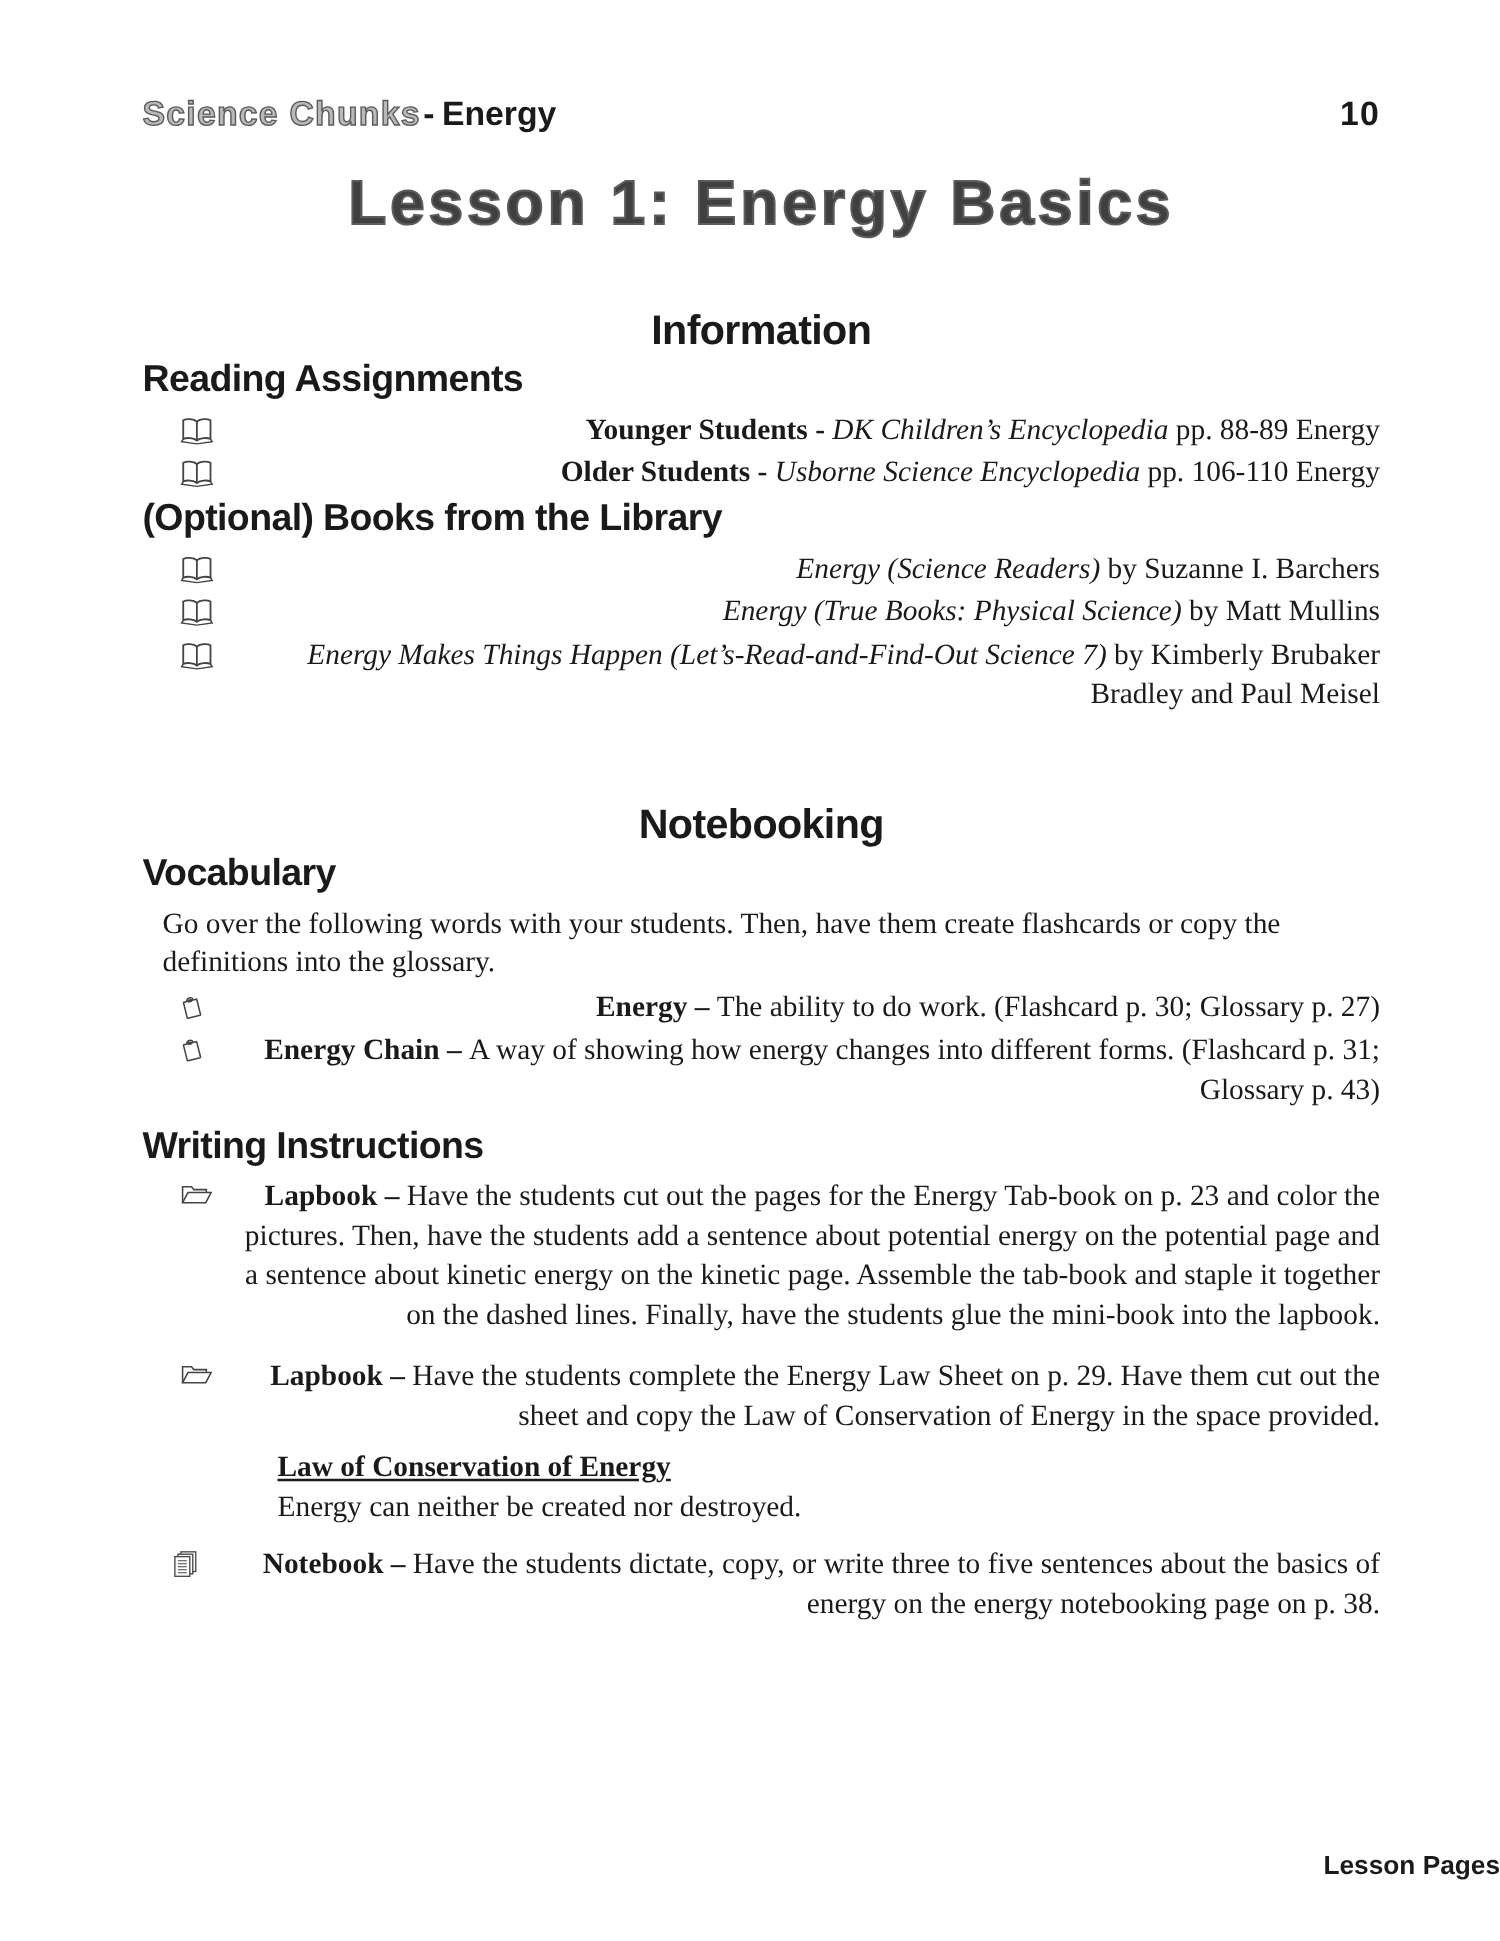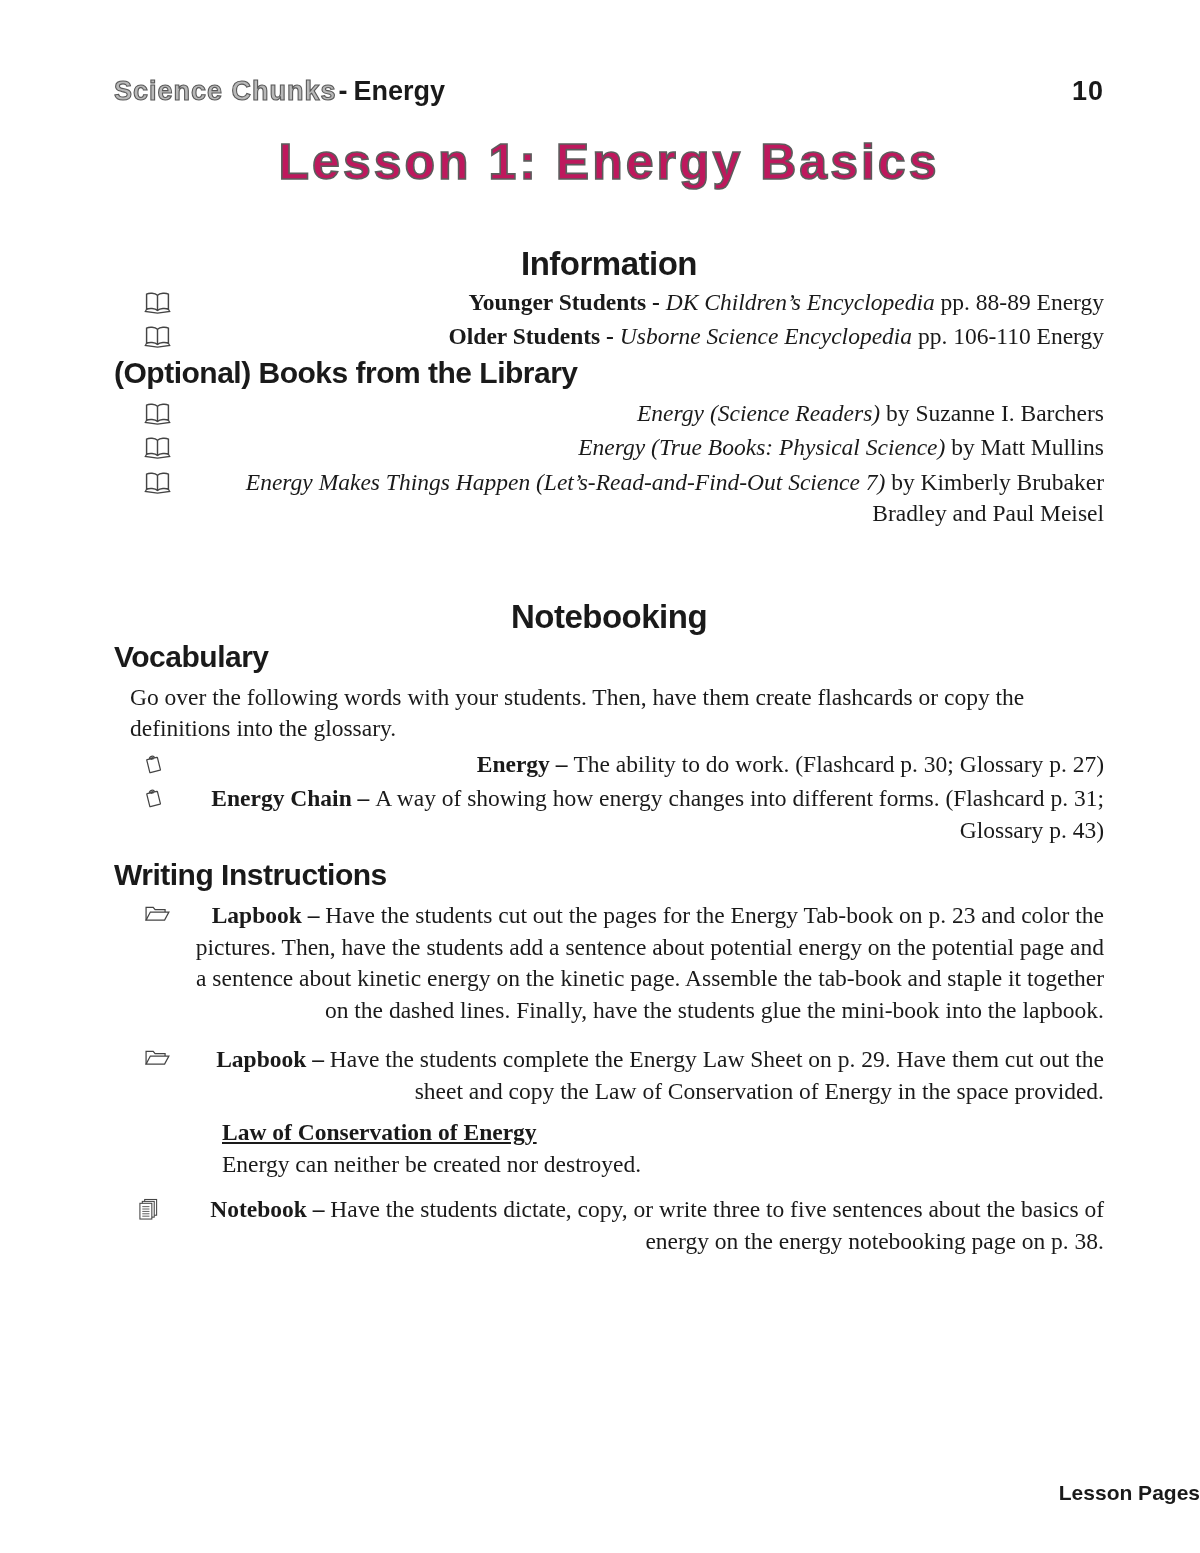--- a/index.html
+++ b/index.html
@@ -21,21 +21,21 @@
     -webkit-text-stroke: 1.1px #595959;
     letter-spacing: 1px;
   }
   .header-sep { font-weight: bold; margin: 0 6px 0 2px; }
   .page-number { letter-spacing: 1px; }
 
   
   .lesson-title {
     margin: 26px 0 0; text-align: center;
     font-family: "Liberation Sans", sans-serif; font-weight: bold; font-size: 50px;
-    color: #be185d;
+    color: #404040;
     -webkit-text-stroke: 1.6px #5c5c5c;
     letter-spacing: 3px;
   }
 
   
   h2.center-heading {
     margin: 54px 0 4px; text-align: center;
     font-family: "Liberation Sans", sans-serif; font-size: 33px; letter-spacing: -0.5px;
   }
   h3.sub-heading {
@@ -79,20 +79,21 @@
     <div>
       <span class="sketchy">Science Chunks</span><span class="header-sep">-</span><span>Energy</span>
     </div>
     <div class="page-number">10</div>
   </header>
 
   <h1 class="lesson-title">Lesson 1: Energy Basics</h1>
 
   <h2 class="center-heading">Information</h2>
 
+  <h3 class="sub-heading">Reading Assignments</h3>
   <ul class="icon-list body-text">
     <li>
       <span class="icon">
         <svg viewBox="0 0 26 22" width="27" height="23" fill="none" stroke="#444" stroke-width="1.4">
             <path d="M13 4 C10.5 1.8 5 1.6 2.5 3 L2.5 17.5 C5 16.2 10.5 16.4 13 18.6 C15.5 16.4 21 16.2 23.5 17.5 L23.5 3 C21 1.6 15.5 1.8 13 4 Z"></path>
             <path d="M13 4 L13 18.6"></path>
             <path d="M2.5 17.5 L1.2 19.6 L13 21.2 L24.8 19.6 L23.5 17.5" stroke-width="1.1"></path>
           </svg>
       </span>
       <span class="li-text"><b>Younger Students</b><b class="sep"> - </b><i>DK Children’s Encyclopedia</i><span> pp. 88-89 Energy</span></span>

